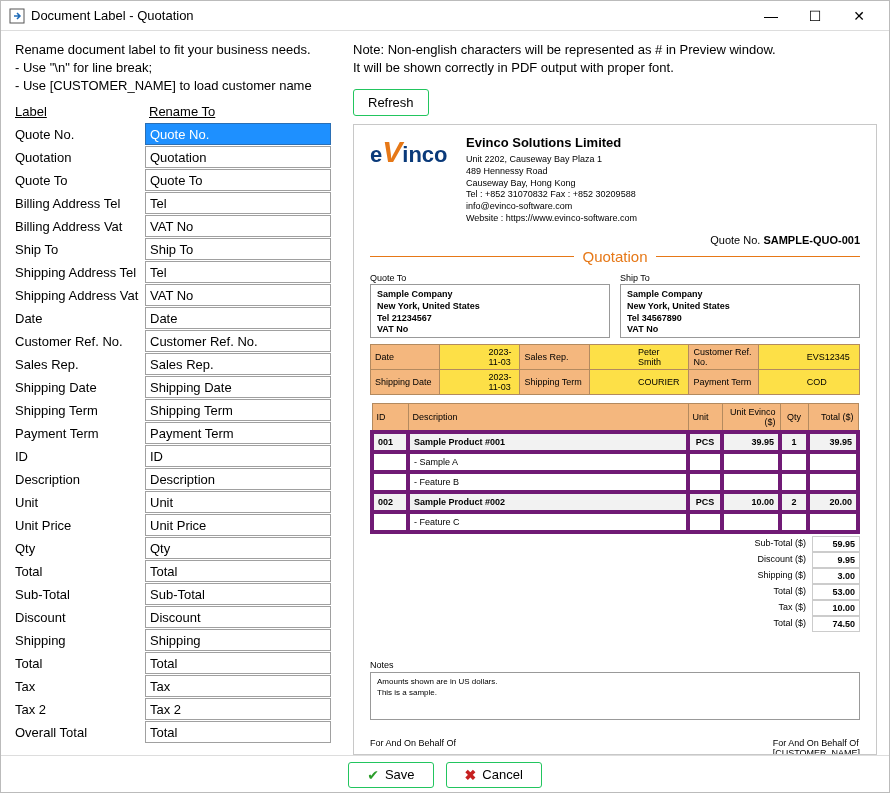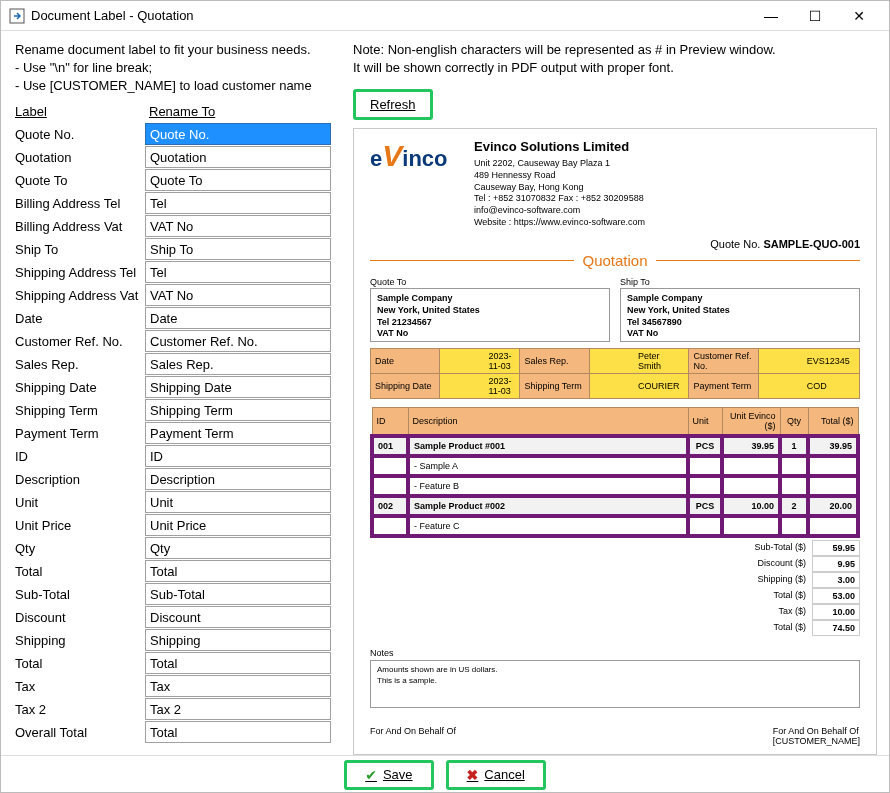--- a/index.html
+++ b/index.html
@@ -14,24 +14,24 @@
 .left .headers { display: flex; margin-bottom: 4px; }
 .left .headers .col1 { width: 134px; text-decoration: underline; font-size: 13px; }
 .left .headers .col2 { text-decoration: underline; font-size: 13px; }
 .left .row { display: flex; align-items: center; height: 23px; }
 .left .row .lbl { width: 134px; font-size: 13px; color: #000; }
 .left .row input { flex: 1; height: 22px; border: 1px solid #a0a0a0; padding: 0 4px; font-size: 13px; font-family: inherit; }
 .left .row input.selected { background: #1e90ff; color: #fff; border: 1px solid #2a6fb5; }
 .right { flex: 1; padding: 10px 12px 0 12px; display: flex; flex-direction: column; }
 .right .note { font-size: 13px; line-height: 1.4; margin-bottom: 12px; }
 .right .refresh-row { margin-bottom: 8px; }
-.btn { border: 3px solid #22c55e; background: #fff; padding: 5px 14px; font-size: 13px; border-radius: 3px; cursor: pointer; font-family: inherit; text-decoration: underline; }
+.btn { border: 1px solid #22c55e; background: #fff; padding: 5px 14px; font-size: 13px; border-radius: 3px; cursor: pointer; font-family: inherit; }
 .preview-wrap { flex: 1; border: 1px solid #c8c8c8; background: #fff; overflow: auto; padding: 10px; }
 .preview { width: 490px; font-size: 10px; color: #000; margin: 0 auto; }
-.preview .header { display: flex; gap: 24px; margin-bottom: 10px; }
+.preview .header { display: flex; gap: 16px; margin-bottom: 10px; }
 .preview .logo { width: 80px; height: 50px; position: relative; }
 .preview .logo-text { font-family: Arial; }
 .preview .logo-text .v { color: #e67817; font-size: 30px; font-weight: bold; font-style: italic; }
 .preview .logo-text .e, .preview .logo-text .inco { color: #0a3a7a; font-size: 22px; font-weight: bold; }
 .preview .company { font-size: 9px; line-height: 1.3; }
 .preview .company .name { font-size: 13px; font-weight: bold; margin-bottom: 2px; }
 .preview .quote-no { text-align: right; font-size: 11px; margin-bottom: 2px; }
 .preview .doctype-row { display: flex; align-items: center; margin-bottom: 8px; }
 .preview .doctype-row .line { flex: 1; height: 1px; background: #e67817; }
 .preview .doctype-row .txt { color: #e67817; font-size: 15px; padding: 0 8px; }
@@ -46,21 +46,21 @@
 .preview .items { border-collapse: collapse; width: 100%; font-size: 9px; }
 .preview .items th { background: #f4b77e; border: 1px solid #b38a5f; padding: 3px 4px; text-align: left; font-weight: normal; }
 .preview .items td { border: 4px solid #701a75; padding: 3px 4px; }
 .preview .items tr.main td { font-weight: bold; background: #f2f2f2; }
 .preview .items td.num { text-align: right; }
 .preview .items td.ctr { text-align: center; }
 .preview .totals { margin-top: 2px; font-size: 9px; }
 .preview .totals .trow { display: flex; justify-content: flex-end; }
 .preview .totals .trow .tl { width: 80px; text-align: right; padding: 2px 6px; }
 .preview .totals .trow .tv { width: 48px; text-align: right; padding: 2px 4px; font-weight: bold; border: 1px solid #ccc; }
-.preview .notes-lbl { font-size: 9px; margin: 12px 0 2px 0; }
+.preview .notes-lbl { font-size: 9px; margin: 28px 0 2px 0; }
 .preview .notes-box { border: 1px solid #999; padding: 4px 6px; font-size: 8px; height: 48px; line-height: 1.3; }
 .preview .sig-row { display: flex; justify-content: space-between; margin-top: 18px; font-size: 9px; }
 .bottom { height: 38px; border-top: 1px solid #ddd; display: flex; align-items: center; justify-content: center; gap: 12px; }
 .bottom .btn { display: inline-flex; align-items: center; gap: 6px; padding: 4px 18px; }
 .ico-check { color: #2a9d2a; font-size: 14px; }
 .ico-x { color: #c62020; font-size: 14px; font-weight: bold; }
 </style>
 </head>
 <body>
 

